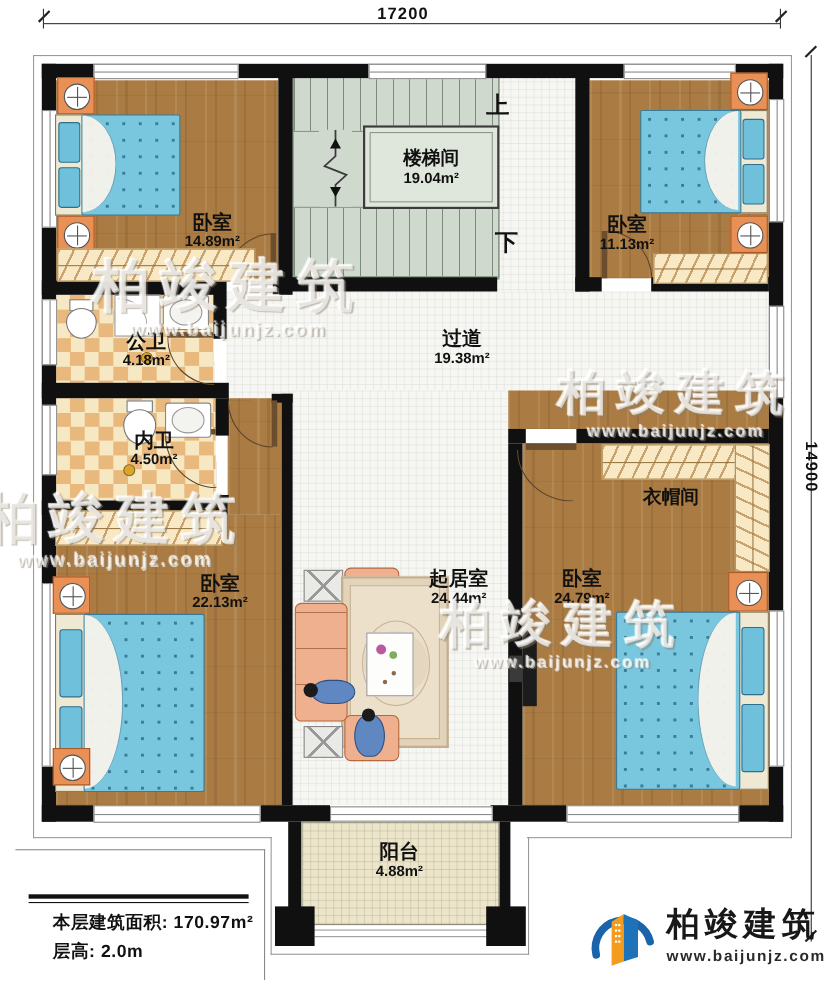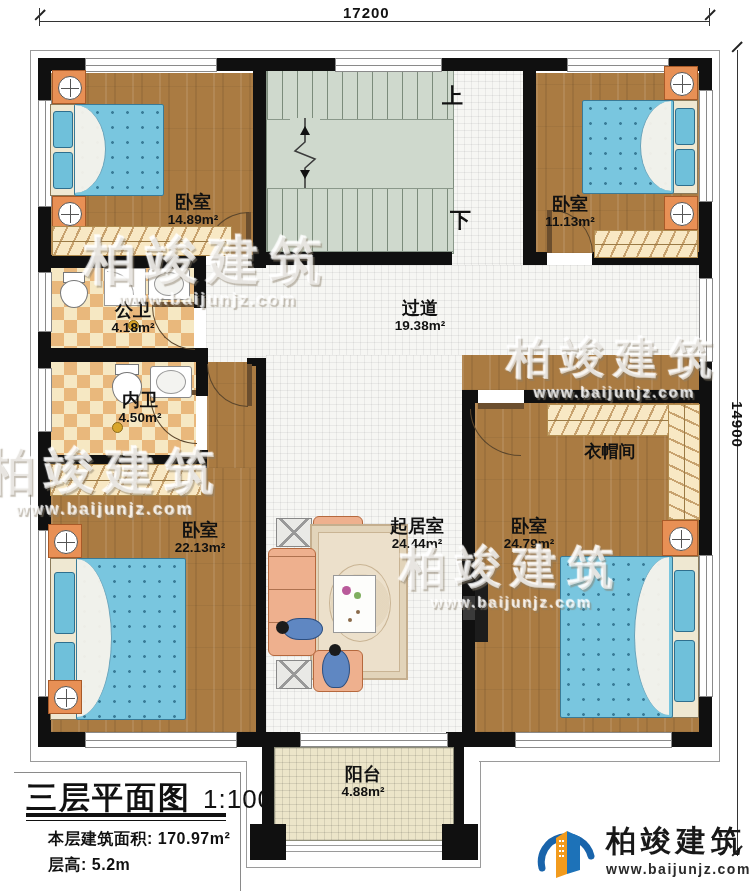--- a/index.html
+++ b/index.html
@@ -136,20 +136,24 @@
 
   <div class="stairarea" style="left:266px;top:60px;width:186px;height:192px"></div>
   <div class="treads" style="left:266px;top:62px;width:186px;height:56px"></div>
   <div class="treads" style="left:266px;top:188px;width:186px;height:62px"></div>
   <div class="abs" style="left:290px;top:118px;width:30px;height:70px;background:#cfd9cd"></div>
   <svg class="abs" style="left:292px;top:118px" width="26" height="70">
     <path d="M13 0 V24 L3 33 L23 41 L13 50 V70" fill="none" stroke="#3c3c3c" stroke-width="1.6"></path>
   </svg>
   <div class="tri tri-up" style="left:300px;top:126px"></div>
   <div class="tri tri-down" style="left:300px;top:170px"></div>
+  <div class="stairbox" style="left:330px;top:114px;width:120px;height:72px">
+    <span class="rn" style="font-size:17px">楼梯间</span>
+    <span class="ra">19.04m²</span>
+  </div>
   <div class="updown" style="left:442px;top:82px">上</div>
   <div class="updown" style="left:450px;top:206px">下</div>
 
   <div class="wall" style="left:38px;top:58px;width:674px;height:13px"></div>
   <div class="wall" style="left:38px;top:58px;width:13px;height:689px"></div>
   <div class="wall" style="left:699px;top:58px;width:13px;height:689px"></div>
   <div class="wall" style="left:38px;top:732px;width:262px;height:15px"></div>
   <div class="wall" style="left:446px;top:732px;width:266px;height:15px"></div>
 
   <div class="wall" style="left:253px;top:60px;width:13px;height:208px"></div>
@@ -354,32 +358,29 @@
   <div class="wm" style="left:-55px;top:446px;width:320px">
     <div class="wm-text" style="font-size:50px">柏竣建筑</div>
     <div class="wm-url">www.baijunjz.com</div>
   </div>
   <div class="wm" style="left:372px;top:544px;width:280px">
     <div class="wm-text" style="font-size:46px">柏竣建筑</div>
     <div class="wm-url" style="font-size:15px">www.baijunjz.com</div>
   </div>
 
   <div class="abs" style="left:14px;top:772px;width:226px;height:118px;border-top:1px solid #8a8a8a;border-right:1px solid #8a8a8a">
-    <div class="abs" style="left:12px;top:4px;white-space:nowrap">
-      <span class="tb-title">三层平面图</span><span class="tb-scale">1:100</span>
-    </div>
     <div class="abs" style="left:12px;top:40px;width:200px;height:4px;background:#111"></div>
     <div class="abs" style="left:12px;top:47px;width:200px;height:1px;background:#111"></div>
     <div class="tb-row abs" style="left:34px;top:56px">
       <span>本层建筑面积:</span>
       <span>170.97m²</span>
     </div>
     <div class="tb-row abs" style="left:34px;top:82px">
       <span>层高:</span>
-      <span>5.2m</span>
+      <span>2.0m</span>
     </div>
   </div>
 
   <div class="abs" style="left:536px;top:818px;width:205px;height:66px">
     <svg class="abs" style="left:0;top:2px" width="60" height="62" viewBox="0 0 60 62">
       <path d="M6 48 A 24 24 0 1 1 55 36" fill="none" stroke="#1964ab" stroke-width="7" stroke-linecap="round"></path>
       <polygon points="20,18 31,11 31,54 20,58" fill="#f29b1d"></polygon>
       <polygon points="31,11 44,17 44,50 31,54" fill="#1d72b8"></polygon>
       <g fill="#ffffff">
         <rect x="23" y="20" width="2" height="2"></rect>

